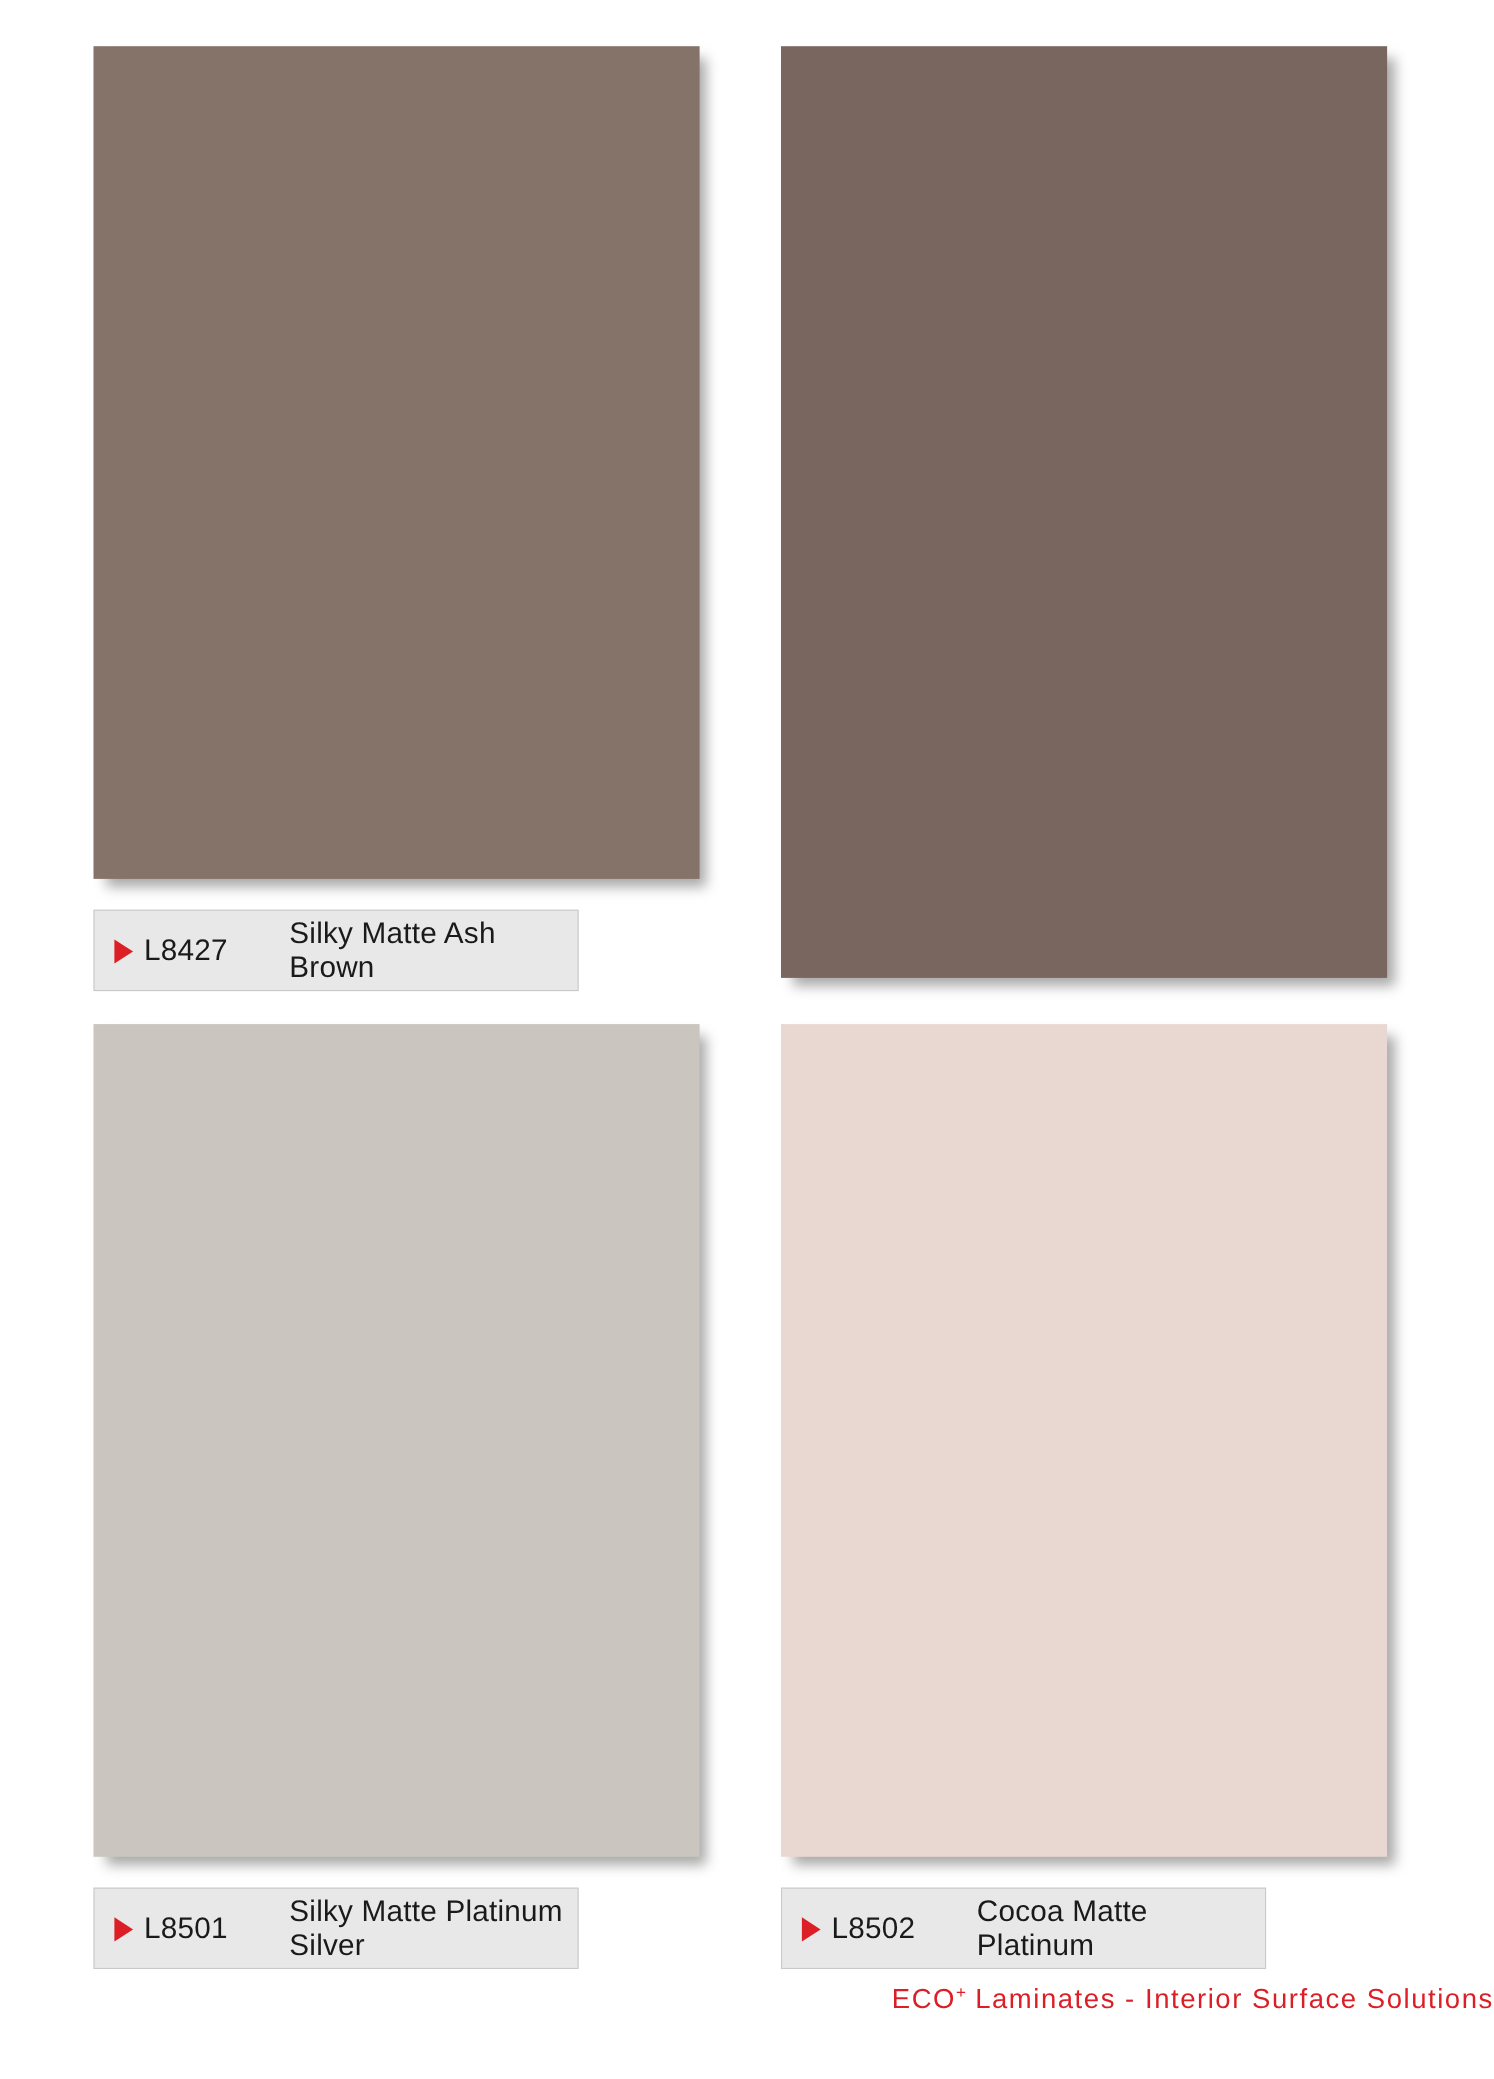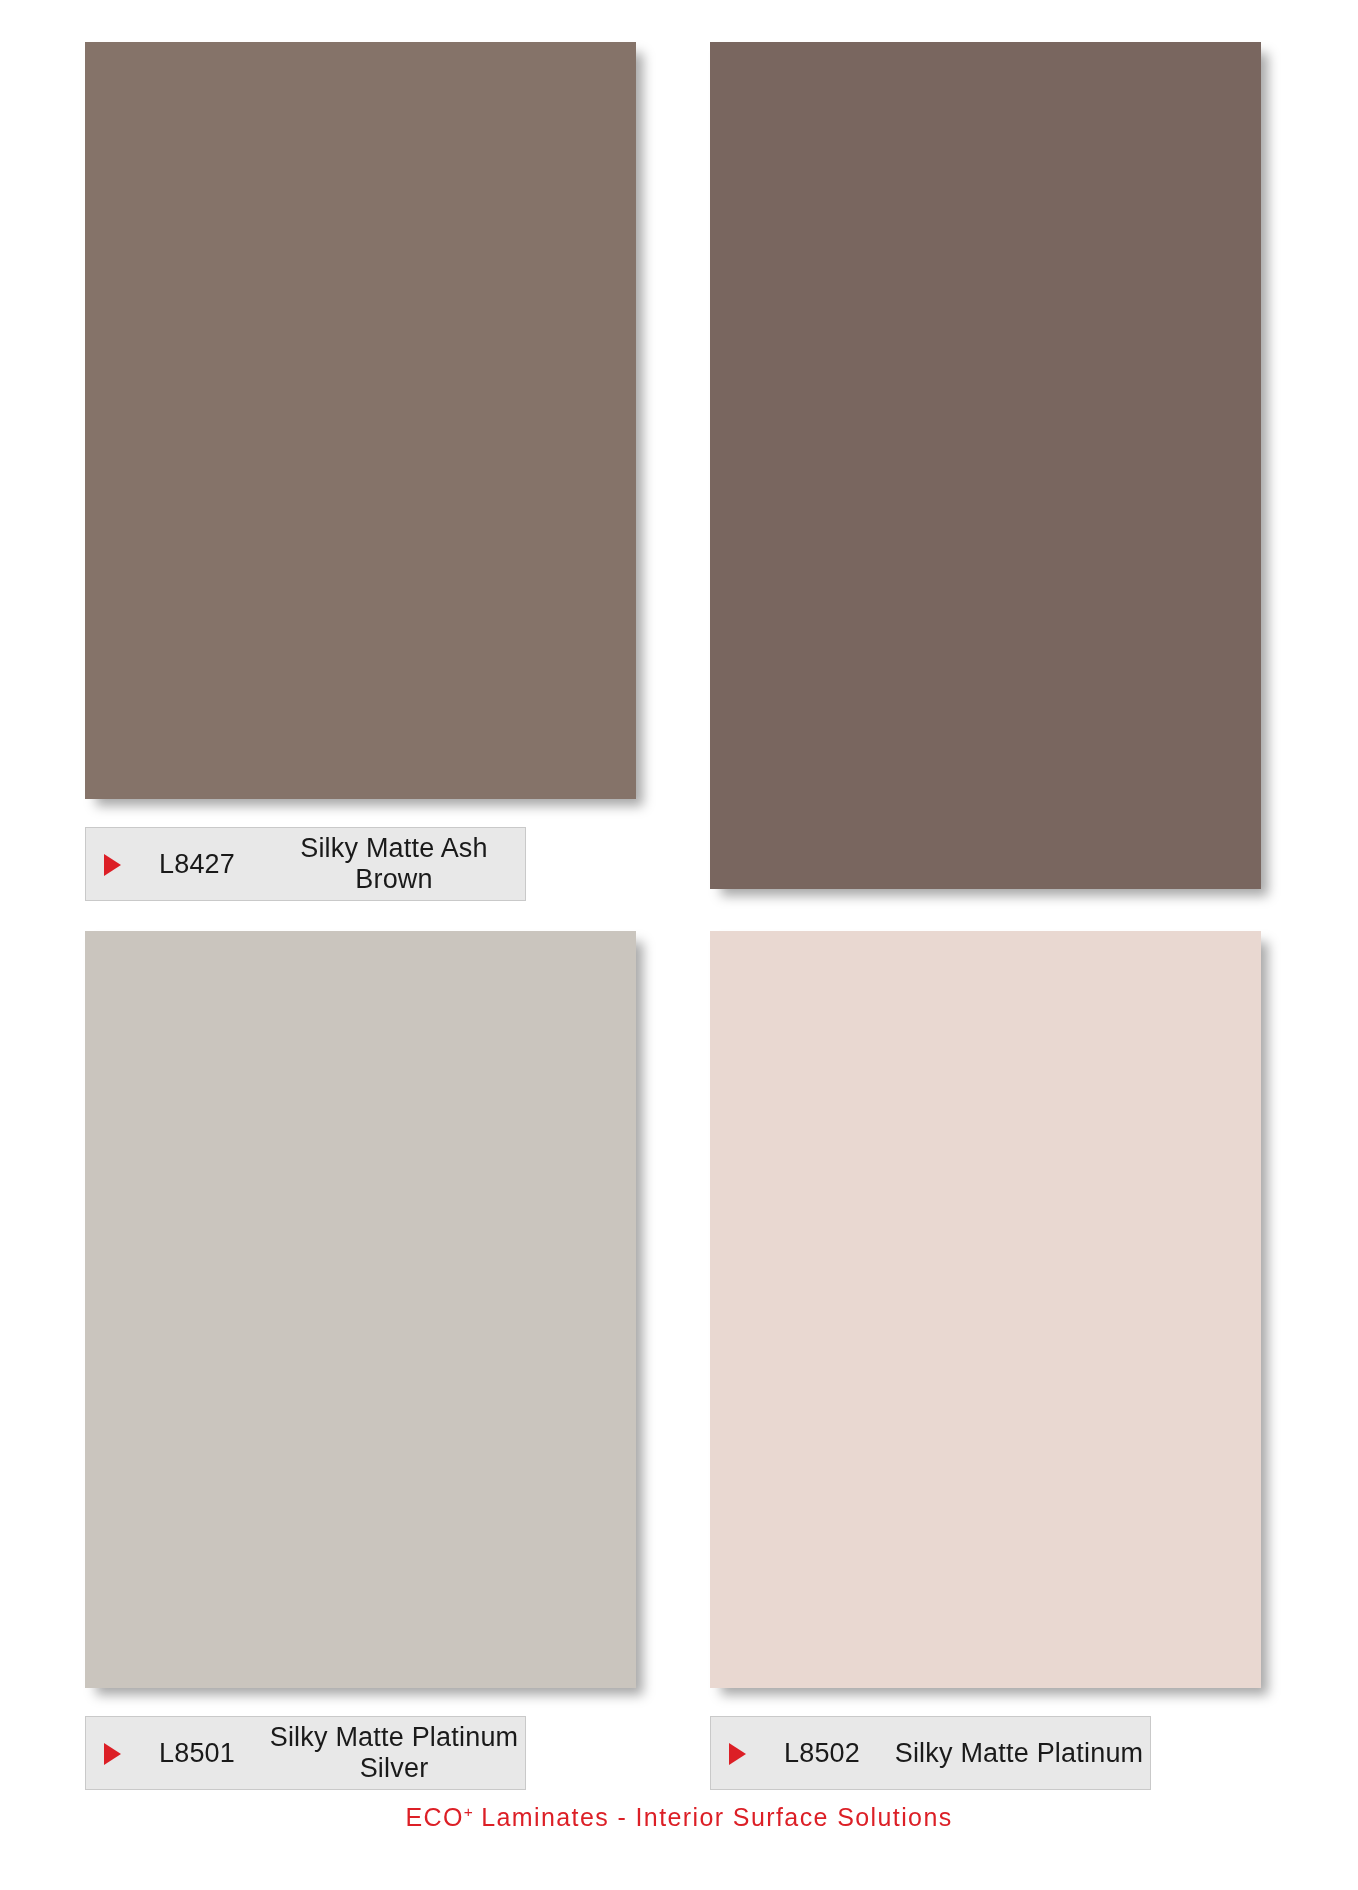--- a/index.html
+++ b/index.html
@@ -35,21 +35,20 @@
     row-gap: 30px;
     padding: 42px 85px 0 85px;
     box-sizing: border-box;
   }
 
   .swatch-cell {
     display: flex;
     flex-direction: column;
     align-items: stretch;
     position: relative;
-    text-align: center;
   }
 
   .chip-wrap {
     position: relative;
     flex: 1 1 auto;
     min-height: 0;
     padding: 0 12px 12px 0;
     box-sizing: border-box;
   }
 
@@ -96,21 +95,21 @@
     color: #1a1a1a;
     letter-spacing: 0.2px;
     flex: 1 1 auto;
   }
 
   .footer {
     position: absolute;
     left: 0;
     bottom: 58px;
     width: 100%;
-    text-align: center;
+    text-align: right;
     color: #dc1f26;
     font-size: 25px;
     letter-spacing: 1.4px;
   }
   .footer sup {
     font-size: 0.62em;
     vertical-align: super;
     letter-spacing: 0;
   }
 </style>
@@ -149,21 +148,21 @@
       </div>
     </div>
 
     <div class="swatch-cell">
       <div class="chip-wrap">
         <div class="chip" style="background-color: rgb(233, 216, 209);"></div>
       </div>
       <div class="label-band">
         <span class="marker-icon"></span>
         <span class="code">L8502</span>
-        <span class="name">Silky Matte Platinum</span>
+        <span class="name">Cocoa Matte Platinum</span>
       </div>
     </div>
 
   </div>
 
   <div class="footer">
     <span>ECO</span><sup>+</sup><span> Laminates - Interior Surface Solutions</span>
   </div>
 
 </div>

